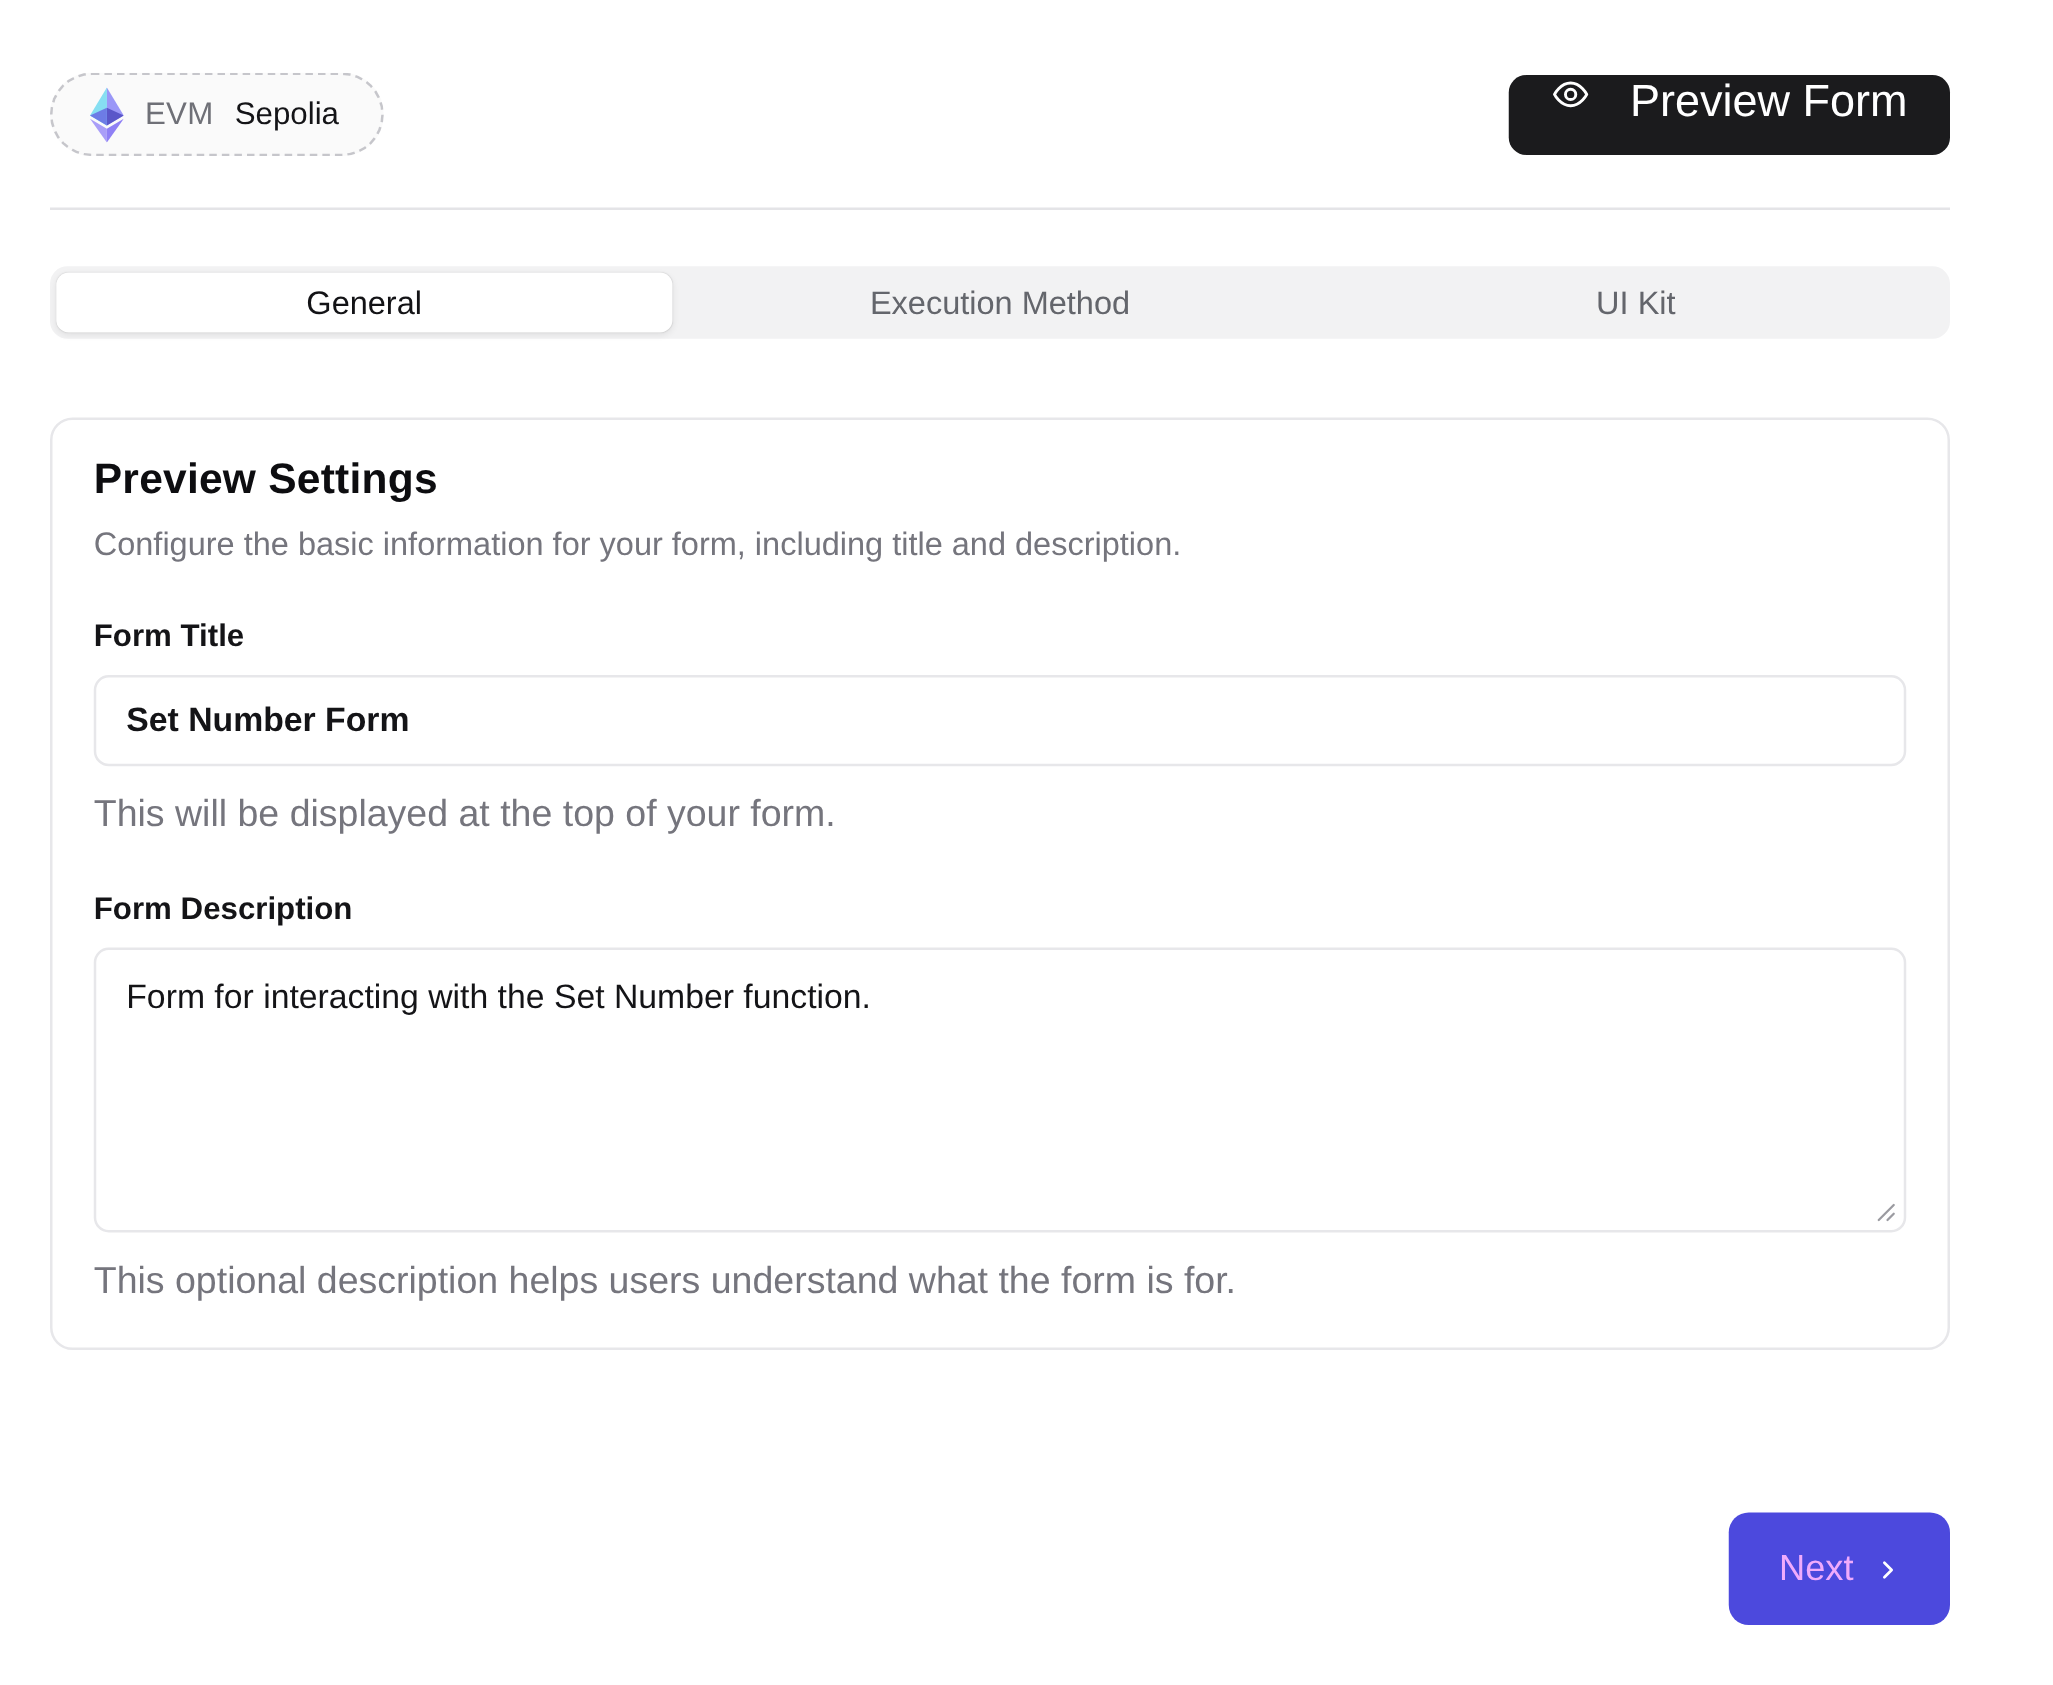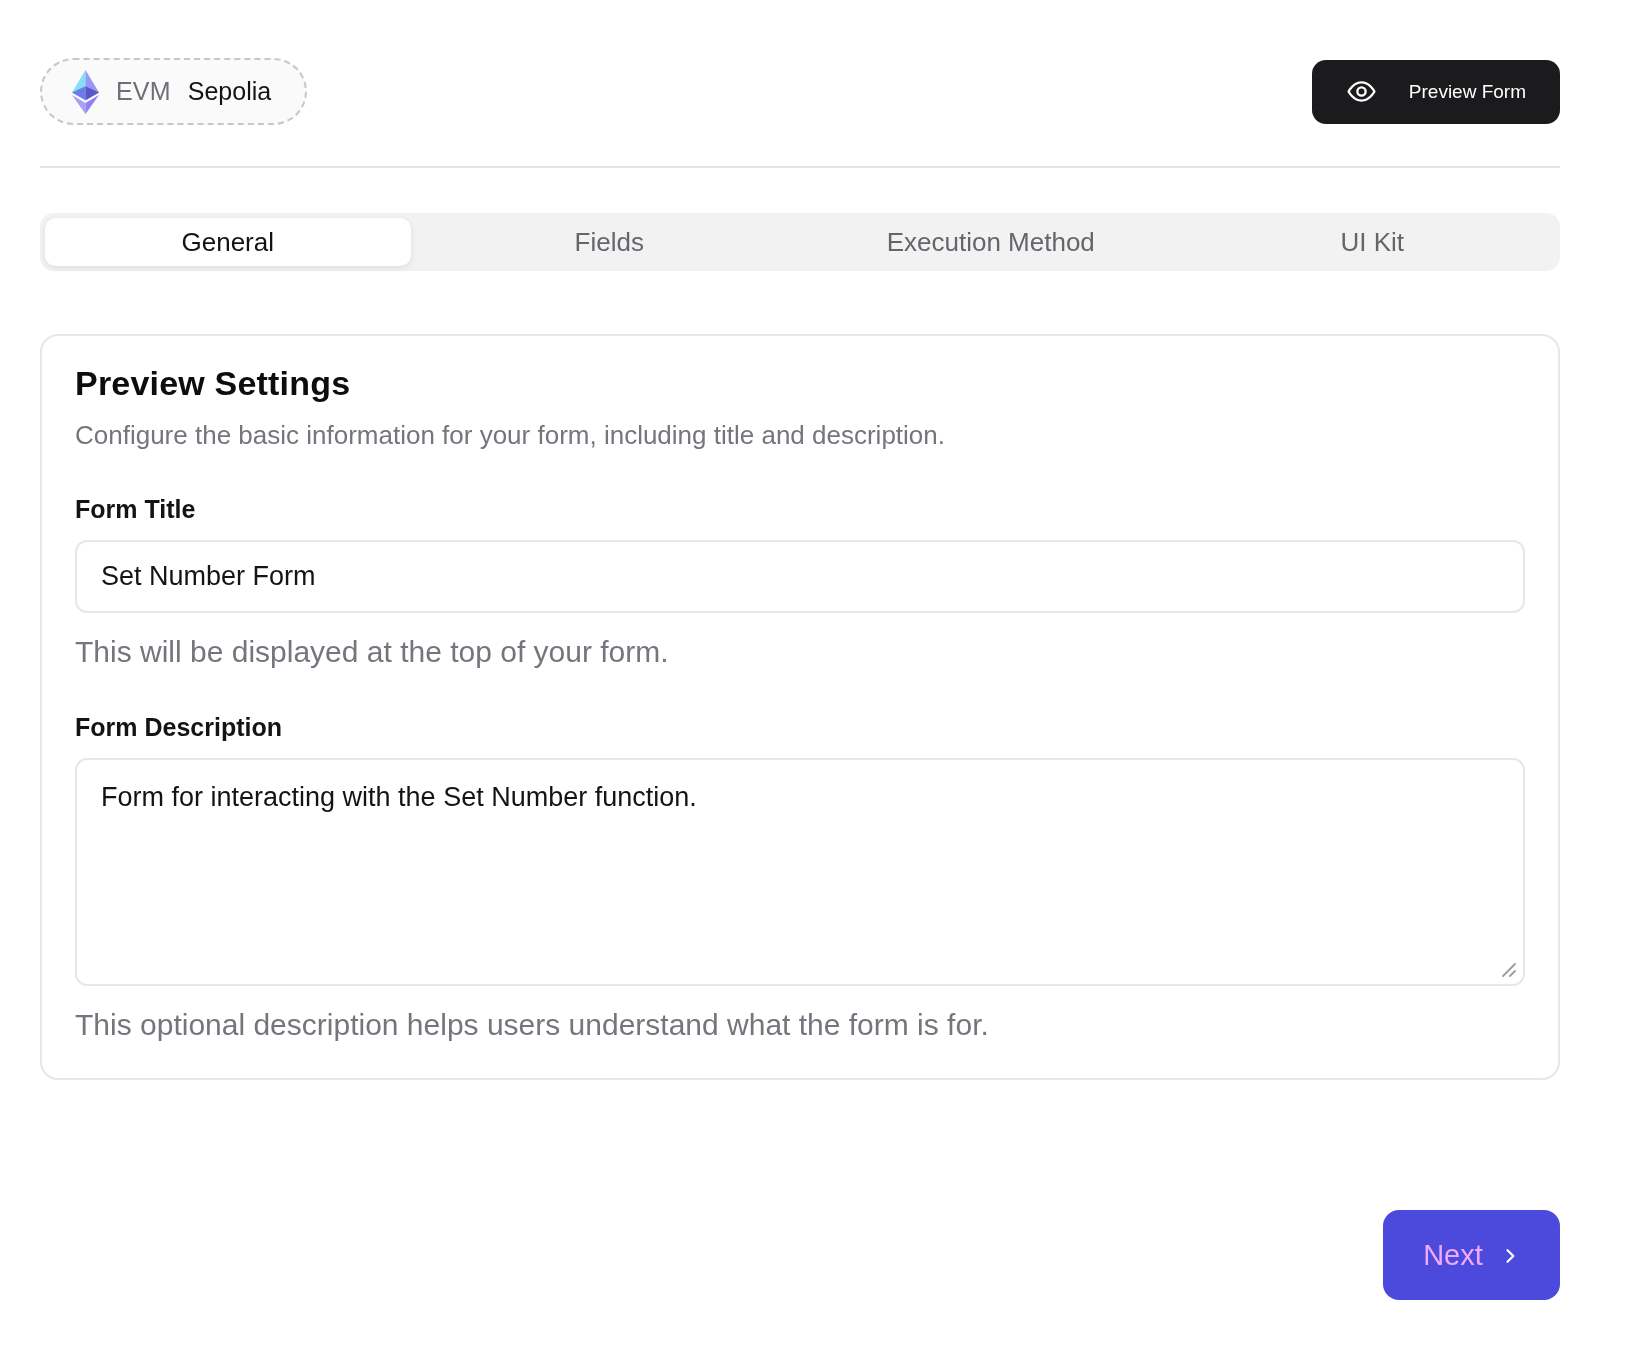--- a/index.html
+++ b/index.html
@@ -30,30 +30,30 @@
     background: #fafafa;
     cursor: pointer;
   }
   .network-badge .chain { font-size: 25px; color: #6f7077; letter-spacing: .2px; }
   .network-badge .net   { font-size: 25px; color: #141417; }
   .eth-icon { display: inline-flex; width: 27px; height: 44px; }
   .eth-icon svg { width: 100%; height: 100%; }
 
   .preview-btn {
     display: inline-flex;
-    align-items: center;
+    align-items: flex-start;
     gap: 32px;
     height: 64px;
     padding: 0 34px;
     background: #1b1b1d;
     color: #ffffff;
     border: none;
     border-radius: 14px;
     font-family: inherit;
-    font-size: 19px;
+    font-size: 36px;
     font-weight: 500;
     cursor: pointer;
   }
   .preview-btn .eye { display: inline-flex; width: 31px; height: 31px; }
 
   
   .divider {
     border: none;
     border-top: 2px solid #e4e4e7;
     margin-top: 41px;
@@ -110,20 +110,21 @@
     width: 100%;
     height: 73px;
     border: 2px solid #e7e7ea;
     border-radius: 12px;
     padding: 0 24px;
     font-family: inherit;
     font-size: 27px;
     color: #141417;
     background: #ffffff;
     outline: none;
+    font-weight: bold;
   }
   .helper { margin-top: 22px; font-size: 30px; color: #75757d; }
 
   .textarea-wrap { position: relative; margin-top: 16px; }
   .textarea {
     display: block;
     width: 100%;
     height: 228px;
     border: 2px solid #e7e7ea;
     border-radius: 12px;
@@ -198,21 +199,20 @@
         </svg>
       </span>
       <span>Preview Form</span>
     </button>
   </header>
 
   <hr class="divider">
 
   <nav class="tabs">
     <button class="tab active">General</button>
-    <button class="tab">Fields</button>
     <button class="tab">Execution Method</button>
     <button class="tab">UI Kit</button>
   </nav>
 
   <section class="card">
     <h2 class="card-title">Preview Settings</h2>
     <p class="card-sub">Configure the basic information for your form, including title and description.</p>
 
     <label class="field-label">Form Title</label>
     <input class="text-input" type="text" value="Set Number Form" style="">

